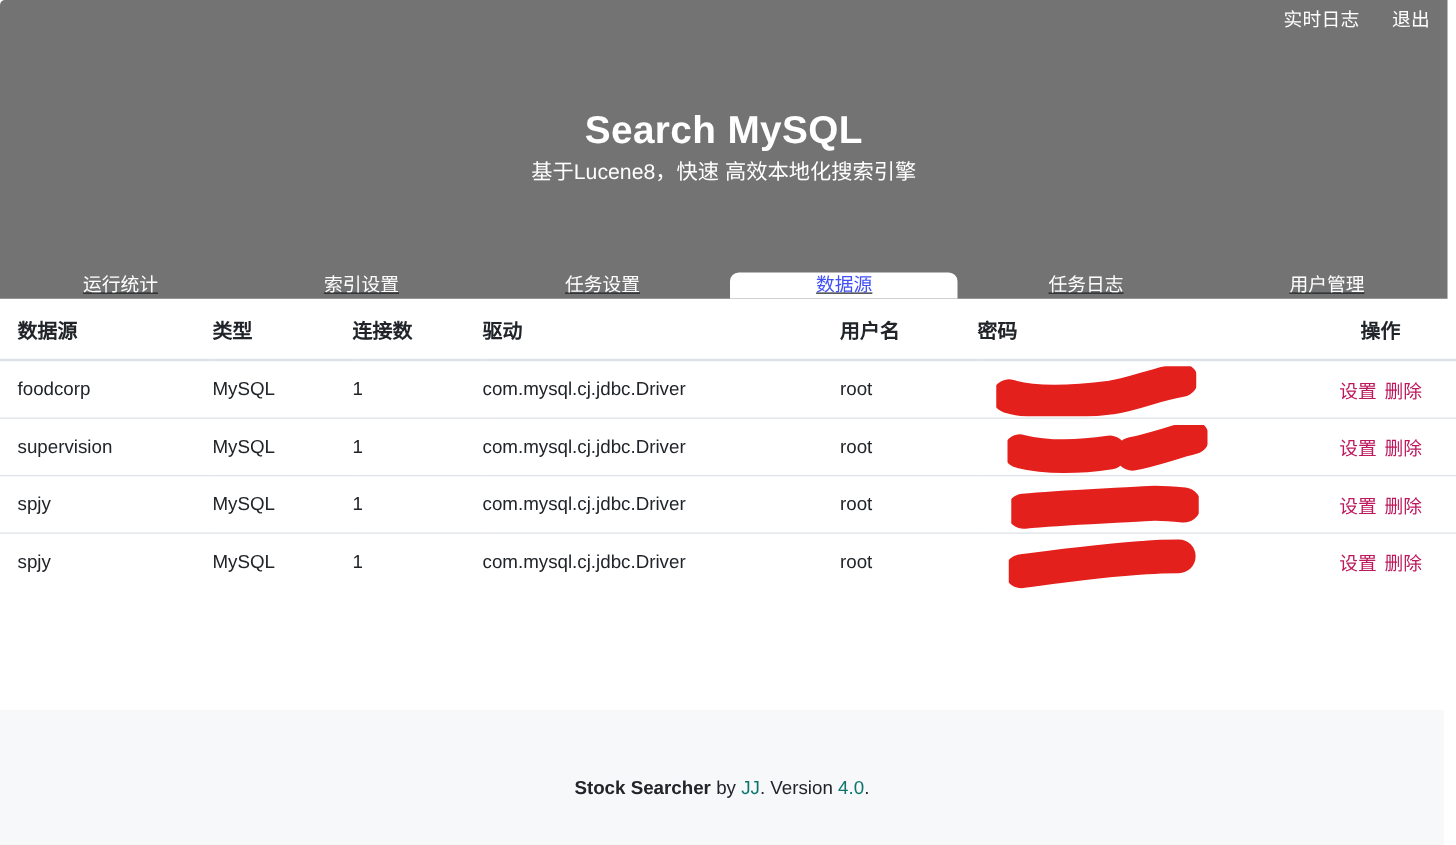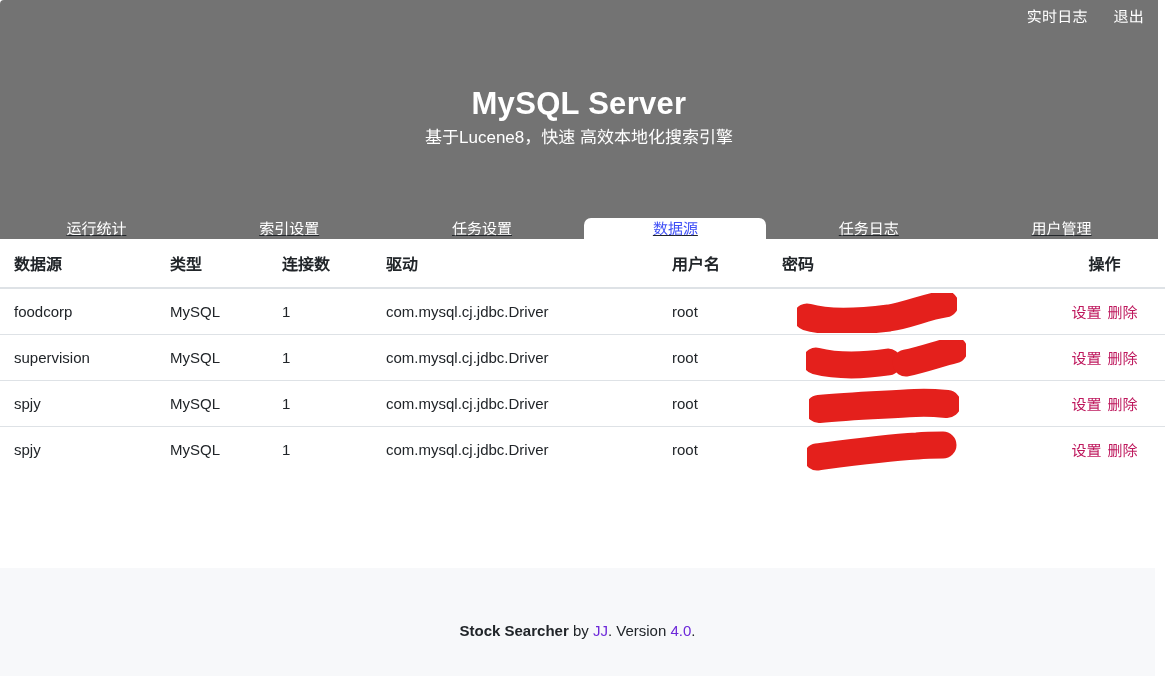--- a/index.html
+++ b/index.html
@@ -212,38 +212,38 @@
     left: 0;
     right: 0;
     top: 52px;
     text-align: center;
     font-size: 15px;
     line-height: 21px;
     color: #212529;
   }
   .footer-strong { font-weight: bold; }
   .footer-link {
-    color: #6d28d9;
+    color: #0f766e;
     text-decoration: none;
   }
 </style>
 </head>
 <body>
 
 <div class="page">
 
   <div class="jumbotron">
 
     <div class="topnav">
       <a href="#" class="topnav-link">实时日志</a>
       <a href="#" class="topnav-link">退出</a>
     </div>
 
     <div class="brand-block">
-      <h1 class="brand-title">MySQL Server</h1>
+      <h1 class="brand-title">Search MySQL</h1>
       <p class="brand-sub">基于Lucene8，快速 高效本地化搜索引擎</p>
     </div>
 
     <div class="tabs">
       <a href="#" class="tab">运行统计</a>
       <a href="#" class="tab">索引设置</a>
       <a href="#" class="tab">任务设置</a>
       <a href="#" class="tab active">数据源</a>
       <a href="#" class="tab">任务日志</a>
       <a href="#" class="tab">用户管理</a>

